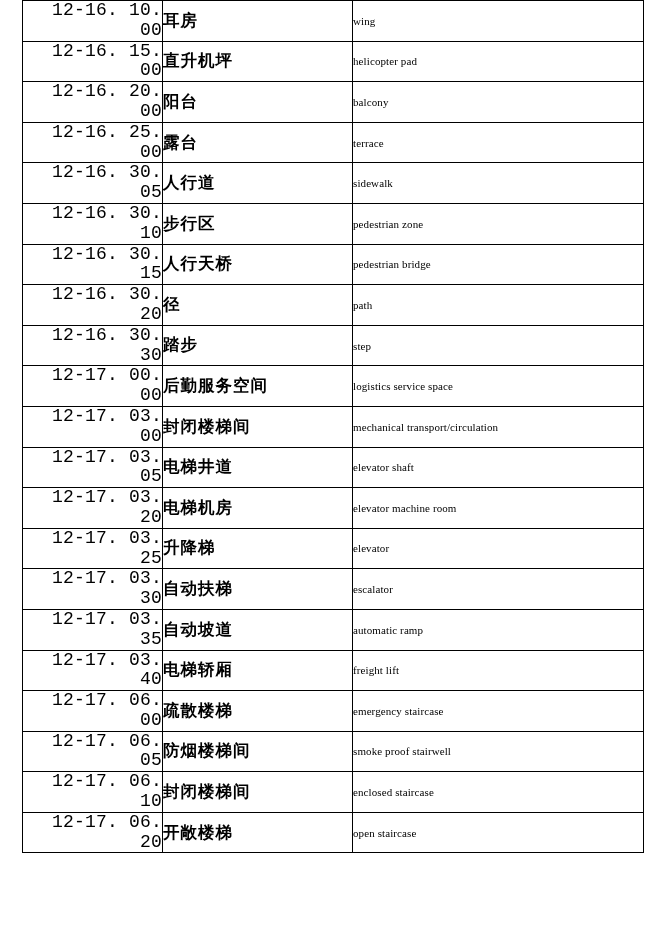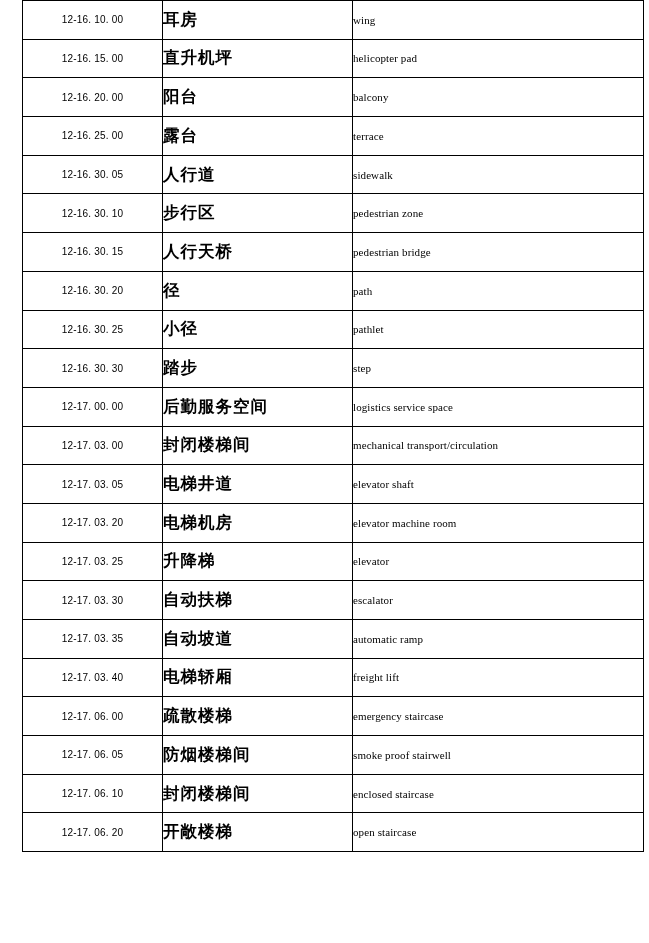--- a/index.html
+++ b/index.html
@@ -32,24 +32,24 @@
   table.terms col.c-en   { width: 291px; }
 
   table.terms td {
     border: 1px solid #000000;
     height: 37.7px;
     padding: 0 0 0 0;
     vertical-align: middle;
     line-height: 1.1;
   }
   td.code {
-    text-align: center;
-    font-size: 10px;
+    text-align: right;
+    font-size: 18px;
     letter-spacing: 0.2px;
-    font-family: Liberation Sans, sans-serif;
+    font-family: Liberation Mono, monospace;
   }
   td.zh {
     padding-left: 18px;
     font-size: 16.5px;
     font-family: "DejaVu Sans", sans-serif;
     font-weight: 600;
     letter-spacing: 1px;
   }
   td.en {
     padding-left: 13px;
@@ -101,25 +101,20 @@
         </tr>
         <tr>
           <td class="code">12-16. 30. 15</td>
           <td class="zh">人行天桥</td>
           <td class="en">pedestrian bridge</td>
         </tr>
         <tr>
           <td class="code">12-16. 30. 20</td>
           <td class="zh">径</td>
           <td class="en">path</td>
-        </tr>
-        <tr>
-          <td class="code">12-16. 30. 25</td>
-          <td class="zh">小径</td>
-          <td class="en">pathlet</td>
         </tr>
         <tr>
           <td class="code">12-16. 30. 30</td>
           <td class="zh">踏步</td>
           <td class="en">step</td>
         </tr>
         <tr>
           <td class="code">12-17. 00. 00</td>
           <td class="zh">后勤服务空间</td>
           <td class="en">logistics service space</td>

